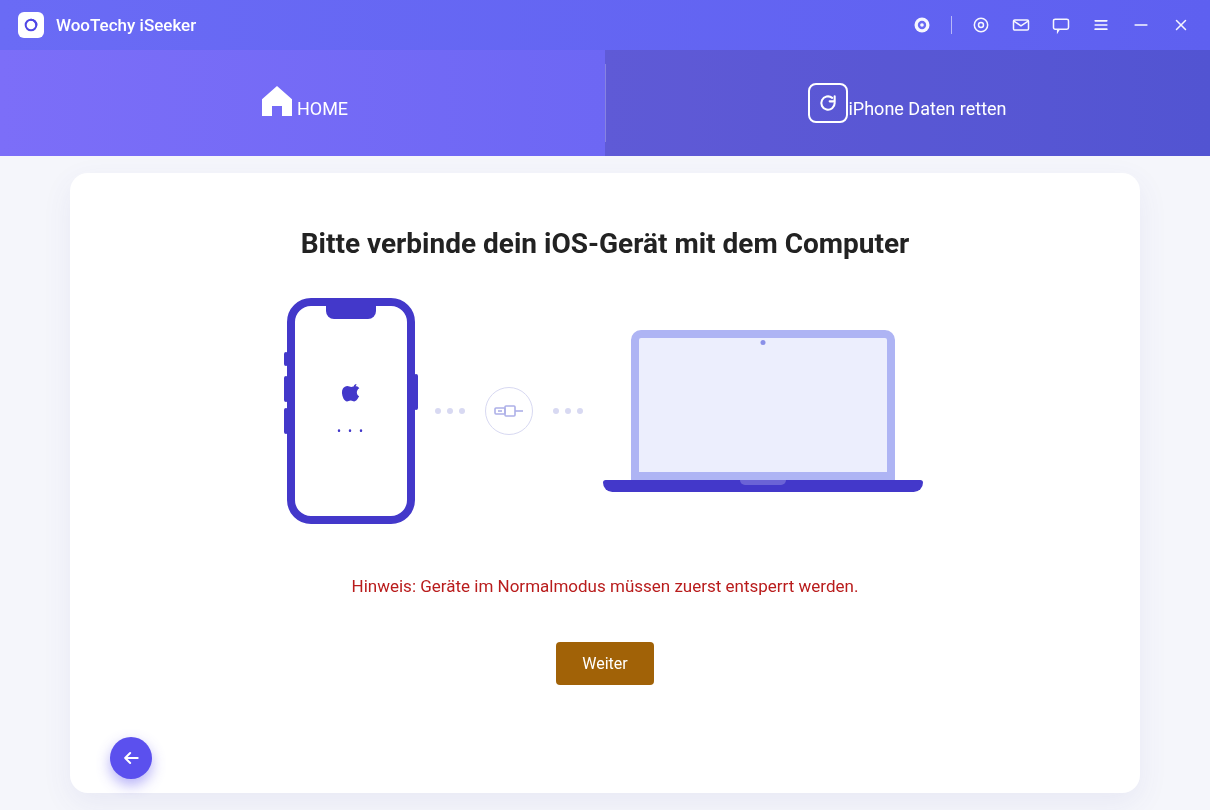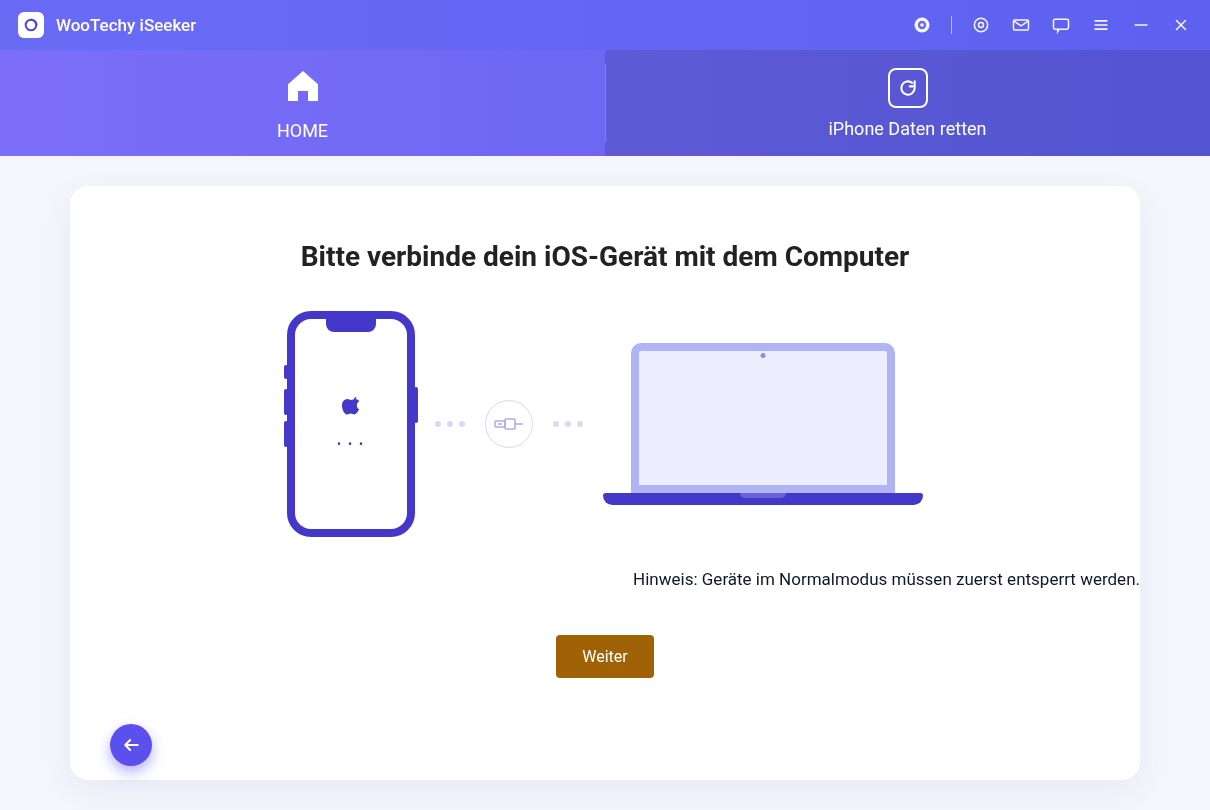--- a/index.html
+++ b/index.html
@@ -34,21 +34,21 @@
   
   .navtabs {
     height: 106px;
     background: linear-gradient(90deg, #7c6ef8 0%, #5e60f0 100%);
     display: flex;
     align-items: stretch;
   }
   .navtab {
     flex: 1 1 0;
     display: flex;
-    flex-direction: column;
+    flex-direction: row;
     align-items: center;
     justify-content: center;
     color: #fff;
     cursor: pointer;
     position: relative;
   }
   .navtab + .navtab::before {
     content: "";
     position: absolute; left: 0; top: 14px; bottom: 14px;
     width: 1px; background: rgba(255,255,255,0.25);
@@ -58,21 +58,21 @@
   .navtab .icon-wrap-square {
     width: 40px; height: 40px;
     border: 2px solid #fff; border-radius: 8px;
     display:flex; align-items:center; justify-content:center;
   }
 
   
   .content {
     flex: 1;
     background: #f5f6fb;
-    padding: 30px 70px;
+    padding: 17px 70px;
     position: relative;
   }
   .card {
     width: 100%;
     height: 100%;
     background: #fff;
     border-radius: 18px;
     box-shadow: 0 10px 30px rgba(80,80,160,0.08);
     position: relative;
     padding-top: 54px;
@@ -142,24 +142,23 @@
     border-radius: 3px 3px 10px 10px;
     margin: 0 auto;
     position:relative;
   }
   .laptop .base::after{
     content:""; position:absolute; top:0; left:50%; transform:translateX(-50%);
     width:46px; height:5px; background:#6b63d6; border-radius:0 0 6px 6px;
   }
 
   .hint {
-    margin-top: 32px;
+    margin-top: 52px;
     font-size: 17px;
-    color: #0f172a;
-    text-align: right;
+    color: #b91c1c;
   }
   .next-btn {
     margin-top: 46px;
     display:inline-block;
     background: #a16207;
     color:#fff;
     border:none;
     padding: 12px 26px;
     font-size: 16px;
     border-radius: 4px;

